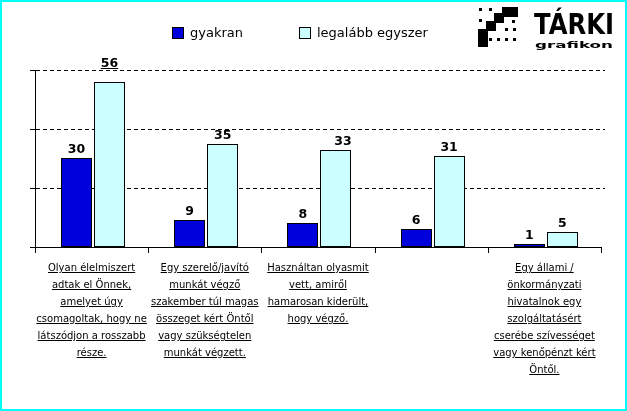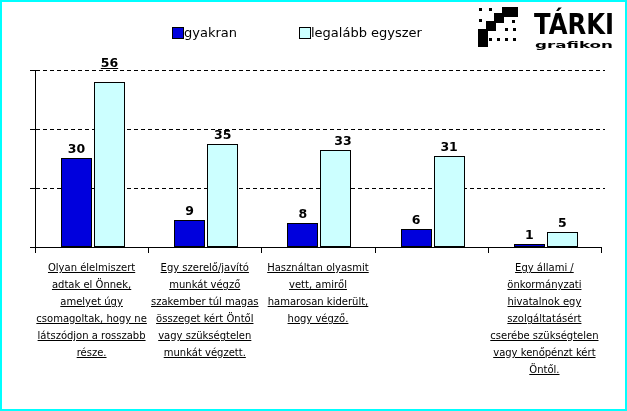--- a/index.html
+++ b/index.html
@@ -2,21 +2,21 @@
 <html><head>
 <meta charset="utf-8">
 <style>
   html,body{margin:0;padding:0;background:#fff;}
   .frame{
     position:relative;width:627px;height:411px;box-sizing:border-box;
     border:2px solid #00FFFF;background:#FFFFFF;overflow:hidden;
     font-family:"DejaVu Sans", sans-serif;color:#000;
   }
   .legend{position:absolute;top:0;left:0;width:100%;height:0;}
-  .legend-item{position:absolute;display:flex;align-items:center;font-size:13px;white-space:nowrap;}
+  .legend-item{position:absolute;display:flex;align-items:center;gap:6px;font-size:13px;white-space:nowrap;}
   .swatch{width:10px;height:10px;border:1px solid #000;flex:0 0 auto;}
   .logo{position:absolute;top:5px;right:7px;}
   .chart{position:absolute;left:0;top:0;width:100%;height:100%;}
   .grid{position:absolute;height:1px;background:repeating-linear-gradient(to right,#000 0 4px,transparent 4px 7px);}
   .axis-y{position:absolute;width:1px;background:#000;}
   .baseline{position:absolute;height:1px;background:#000;}
   .ytick{position:absolute;height:1px;width:5px;background:#000;}
   .xtick{position:absolute;width:1px;height:5px;background:#000;}
   .ylabel{position:absolute;width:26px;text-align:right;font-size:12.5px;}
   .bar{position:absolute;border:1px solid #000;box-sizing:border-box;}
@@ -98,16 +98,16 @@
       <div class="vlabel" style="left: 321px; top: 131px;">33</div>
       <div class="xlabel" style="left: 259.4px; top: 257px; width: 113.2px;">Használtan olyasmit vett, amiről hamarosan kiderült, hogy végző.</div>
       <div class="bar" style="left: 398.6px; top: 227px; width: 31px; height: 18px; background: rgb(0, 0, 221);"></div>
       <div class="vlabel" style="left: 394.1px; top: 210px;">6</div>
       <div class="bar" style="left: 431.6px; top: 154px; width: 31px; height: 91px; background: rgb(204, 255, 255);"></div>
       <div class="vlabel" style="left: 427.1px; top: 137px;">31</div>
       <div class="bar" style="left: 511.8px; top: 242px; width: 31px; height: 3px; background: rgb(0, 0, 221);"></div>
       <div class="vlabel" style="left: 507.3px; top: 225px;">1</div>
       <div class="bar" style="left: 544.8px; top: 230px; width: 31px; height: 15px; background: rgb(204, 255, 255);"></div>
       <div class="vlabel" style="left: 540.3px; top: 213px;">5</div>
-      <div class="xlabel" style="left: 485.8px; top: 257px; width: 113.2px;">Egy állami / önkormányzati hivatalnok egy szolgáltatásért cserébe szükségtelen vagy kenőpénzt kért Öntől.</div>
+      <div class="xlabel" style="left: 485.8px; top: 257px; width: 113.2px;">Egy állami / önkormányzati hivatalnok egy szolgáltatásért cserébe szívességet vagy kenőpénzt kért Öntől.</div>
     </div>
 
 </div>
 
 </body></html>

